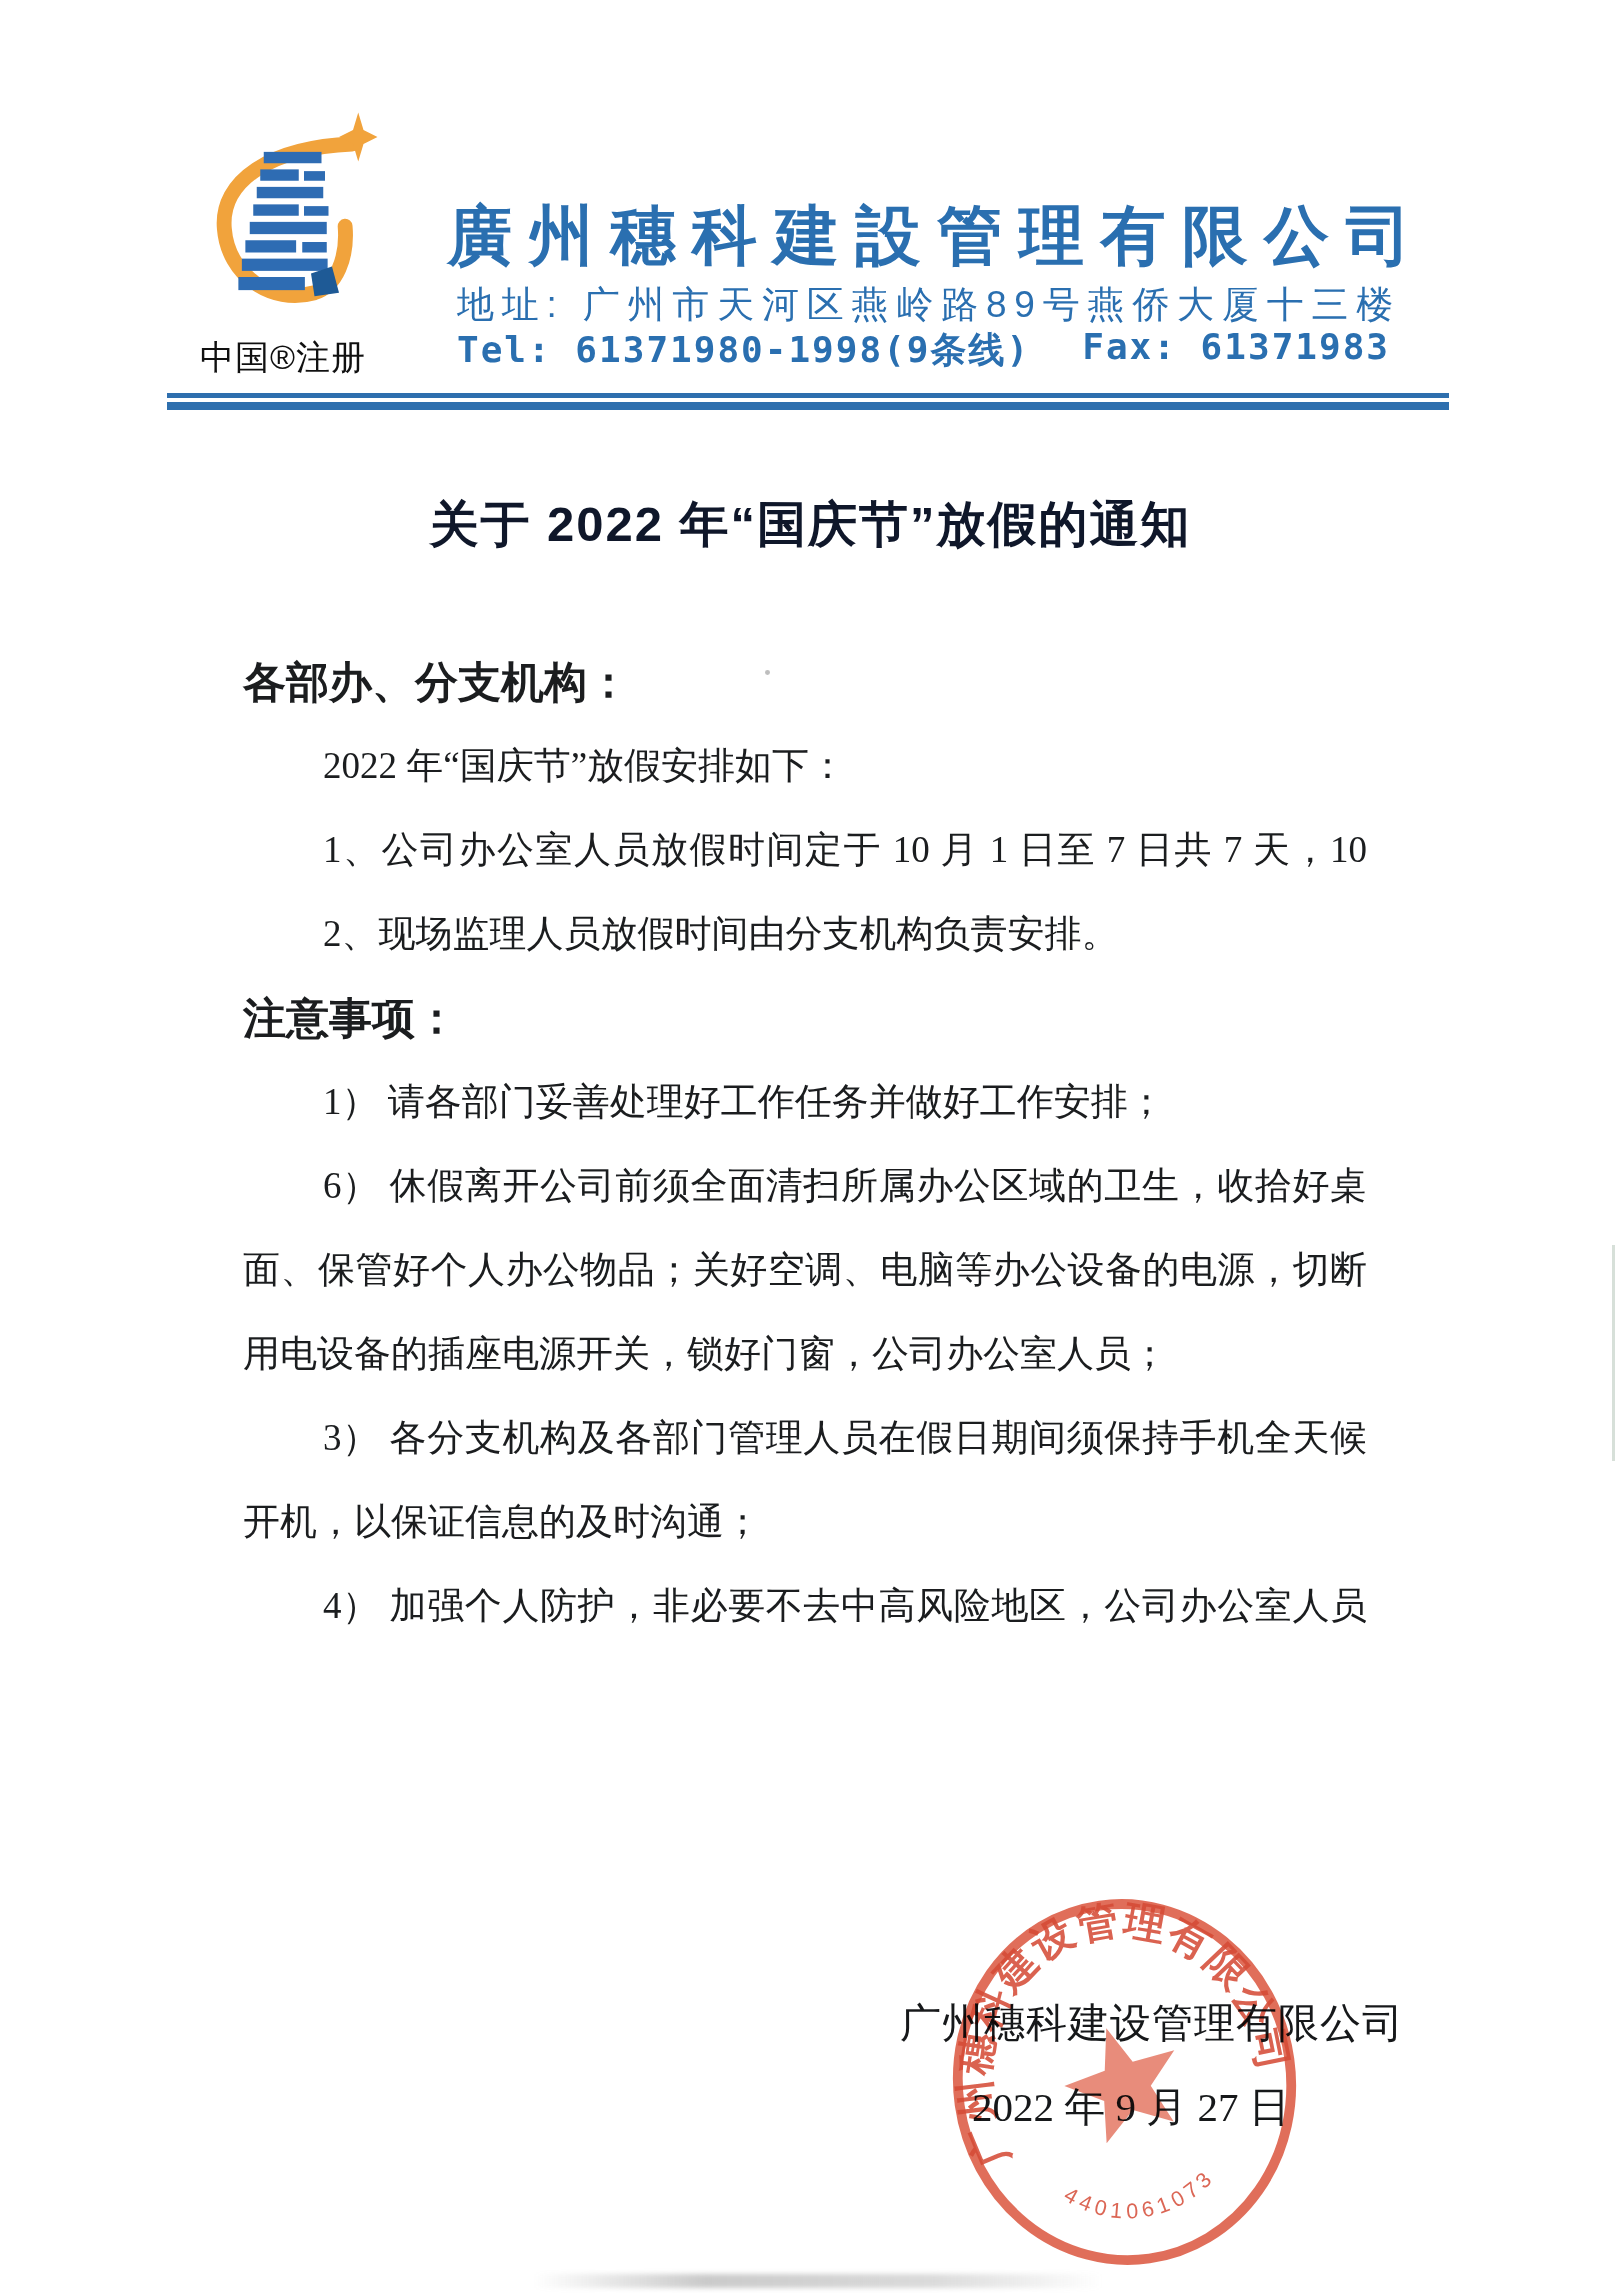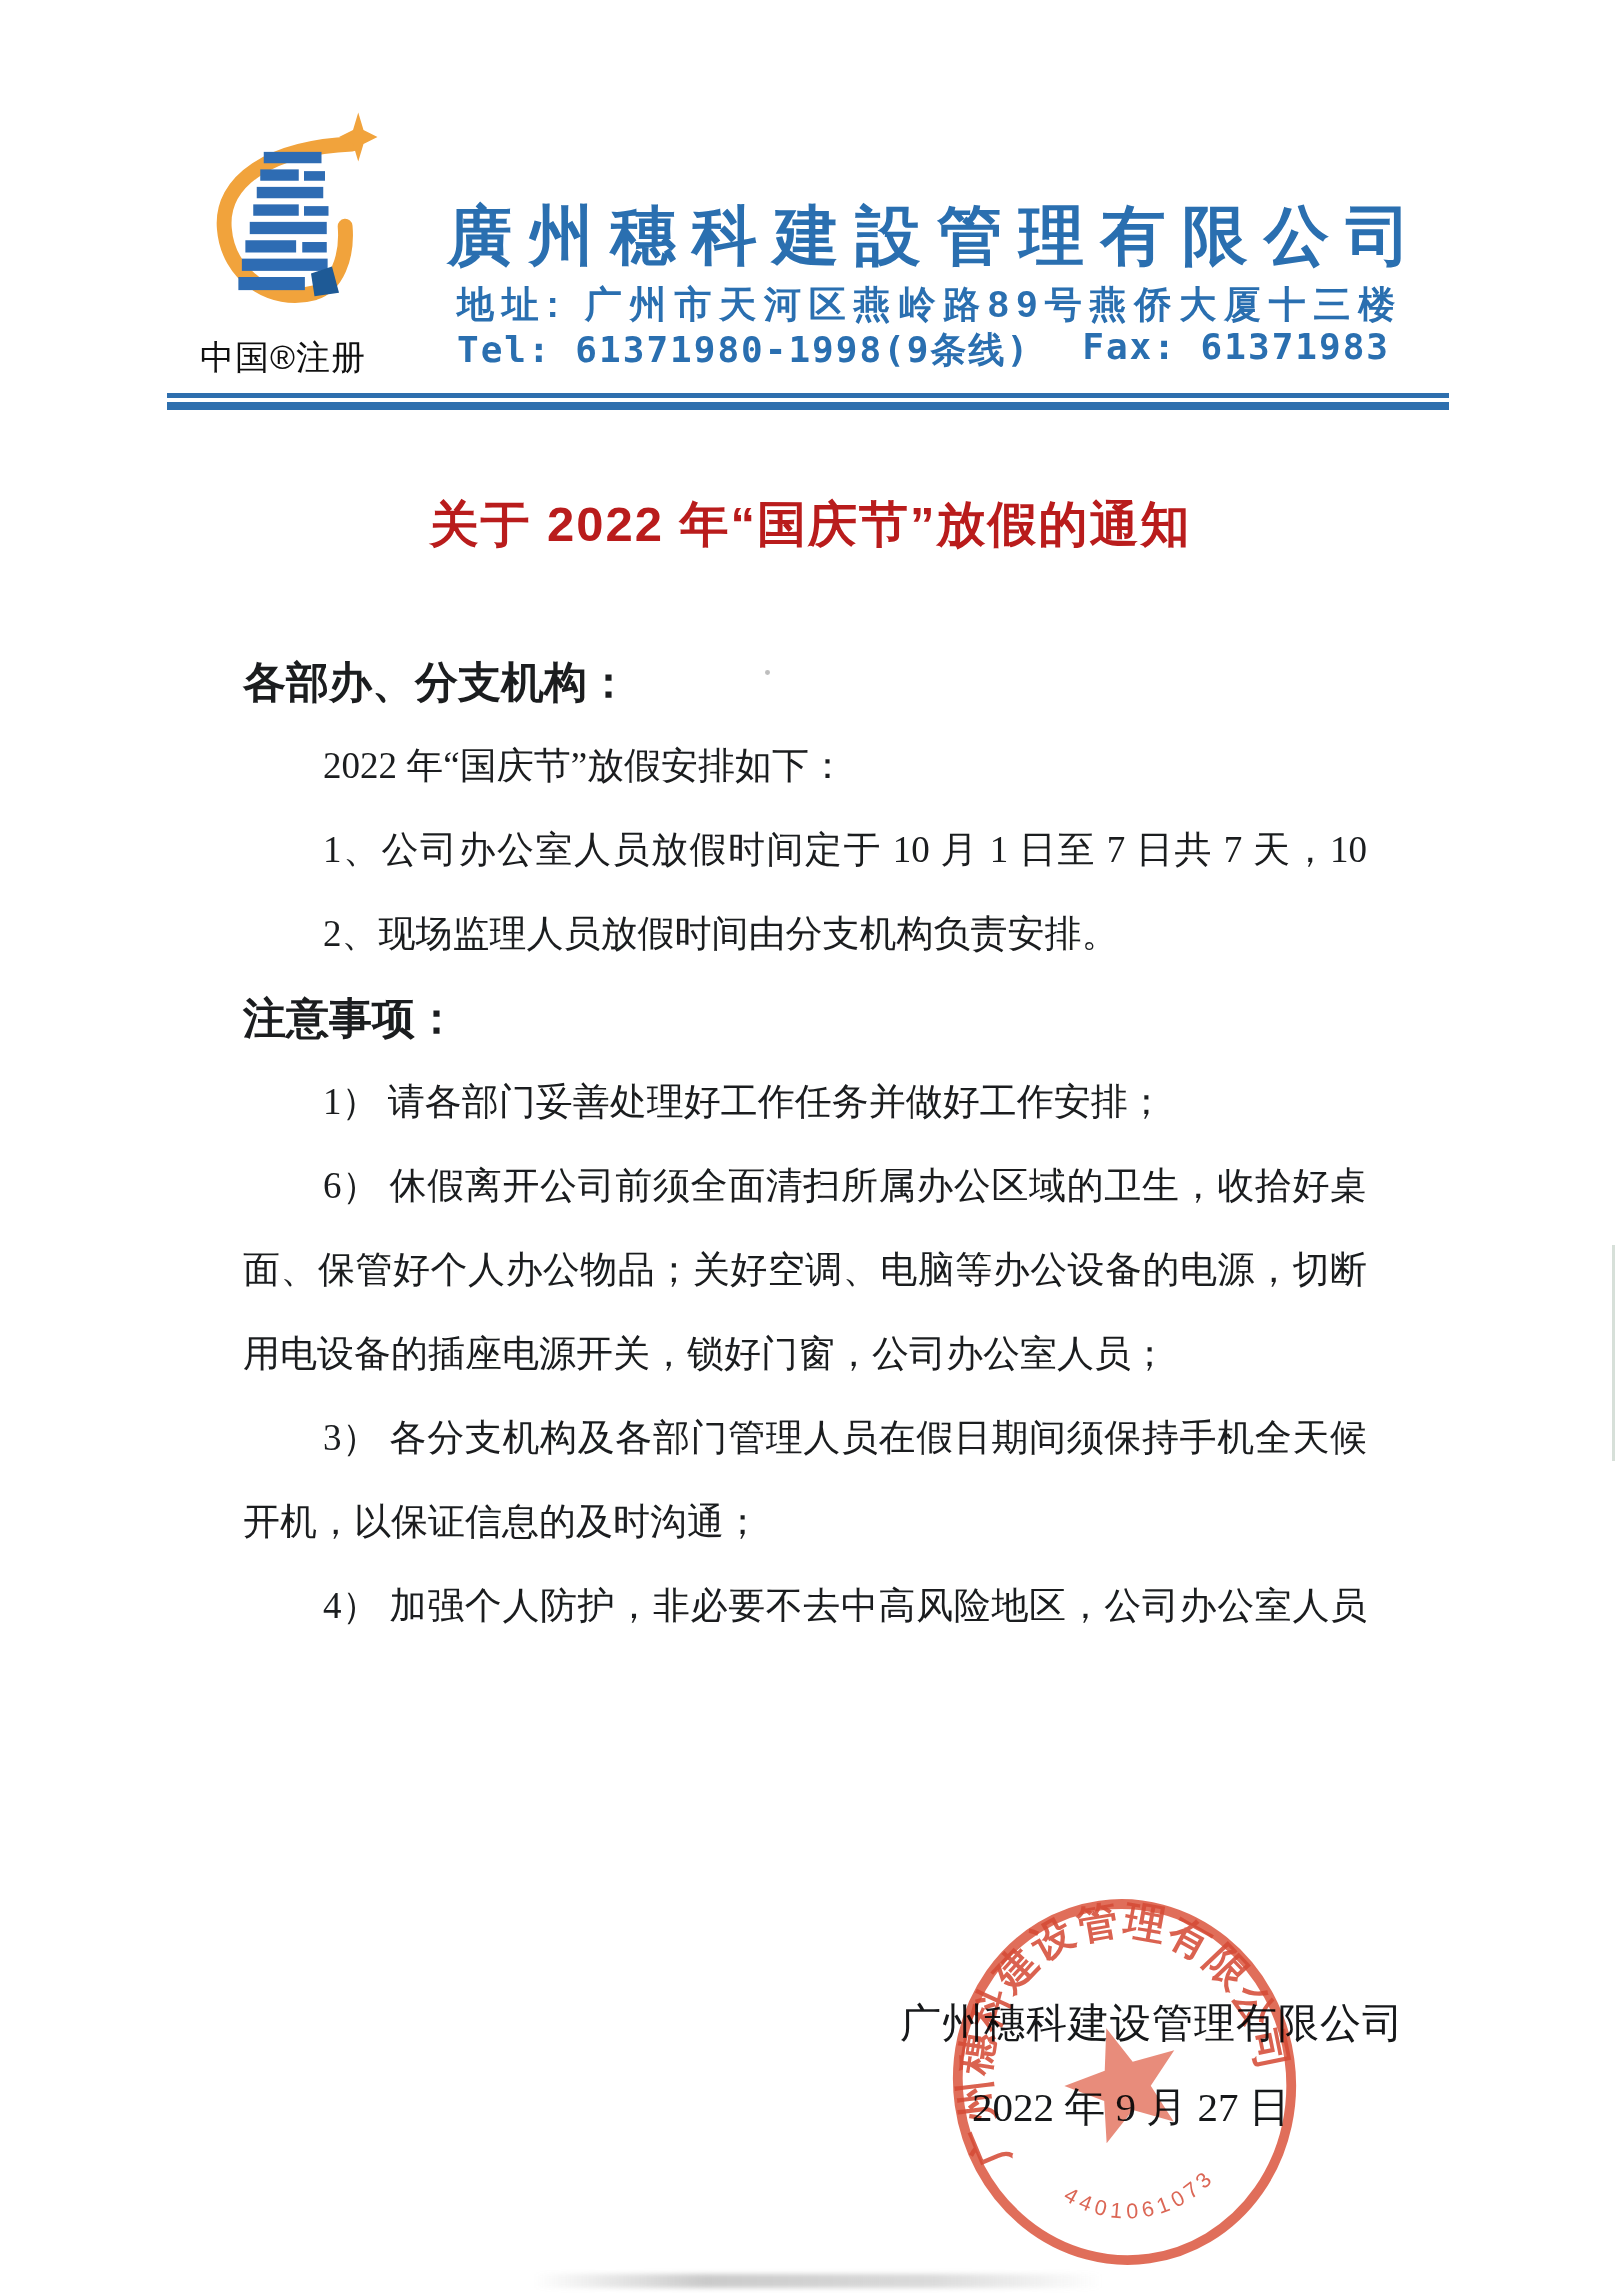--- a/index.html
+++ b/index.html
@@ -14,35 +14,35 @@
     position:absolute;left:200px;top:335px;font-size:34px;letter-spacing:1px;
     color:#101010;font-family:"Liberation Sans",sans-serif;white-space:nowrap;text-align:right;
   }
   .company-name{
     position:absolute;left:447px;top:192px;font-size:65px;font-weight:700;
     letter-spacing:16.7px;color:#2a6fb0;font-family:"Liberation Sans",sans-serif;
     white-space:nowrap;
   }
   .address-line{
     position:absolute;left:457px;top:280px;width:937px;font-size:37px;
-    color:#2a6fb0;font-weight:700;font-family:"Liberation Sans",sans-serif;
+    color:#2a6fb0;font-weight:400;font-family:"Liberation Sans",sans-serif;
     white-space:nowrap;letter-spacing:7.8px;
   }
   .telfax-row{
     position:absolute;left:457px;top:326px;width:933px;display:flex;
     justify-content:space-between;font-family:"DejaVu Sans Mono",monospace;
     font-size:36px;font-weight:700;color:#2a6fb0;letter-spacing:2px;
   }
   .rule-thin{position:absolute;left:167px;top:393px;width:1282px;height:4.9px;background:#2e6fae;}
   .rule-thick{position:absolute;left:167px;top:402px;width:1282px;height:7.8px;background:#2e6fae;}
   
   .doc-title{
     position:absolute;left:0;right:0;top:492px;text-align:center;
     font-family:"Liberation Sans",sans-serif;font-weight:700;font-size:49px;
-    color:#b91c1c;letter-spacing:2px;
+    color:#0f172a;letter-spacing:2px;
   }
   .doc-body{position:absolute;left:243px;top:640px;width:1124px;font-size:37px;}
   .line{height:84px;line-height:84px;white-space:nowrap;}
   .line.head{
     font-family:"Liberation Sans",sans-serif;font-weight:700;font-size:43px;
   }
   .line.indent{padding-left:80px;}
   .line.fill{white-space:normal;text-align:justify;text-align-last:justify;}
   
   .signature{

